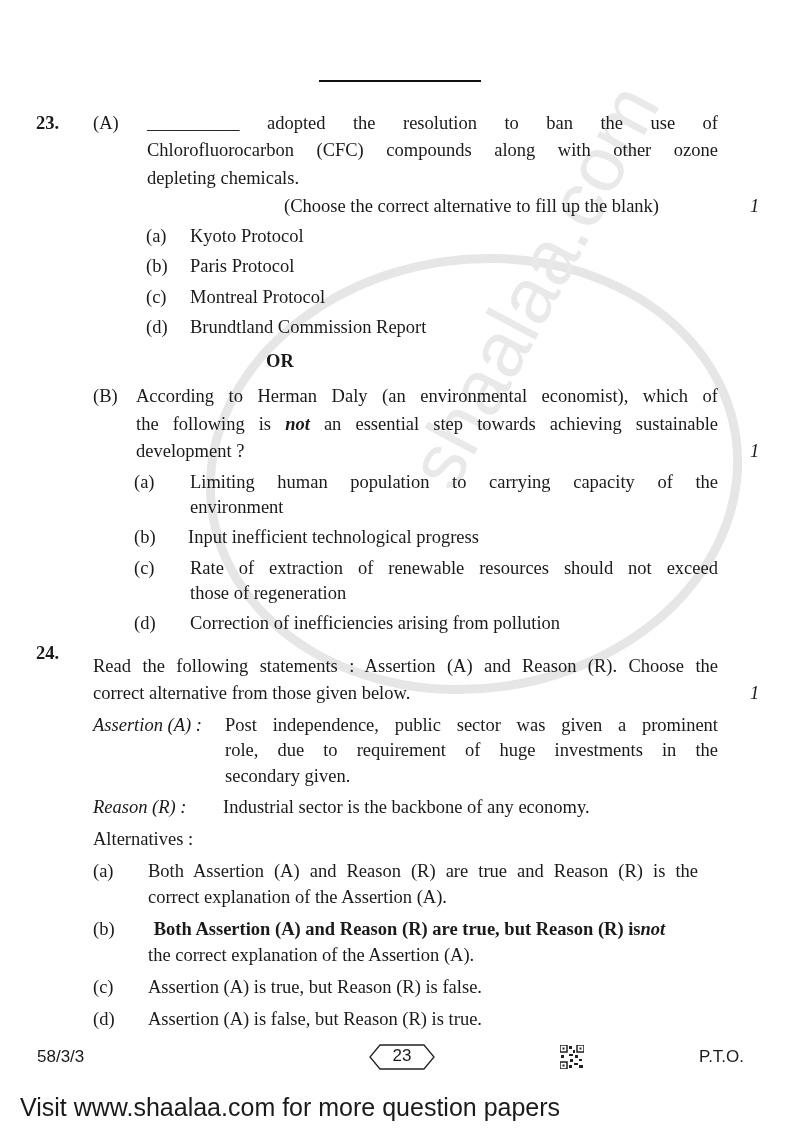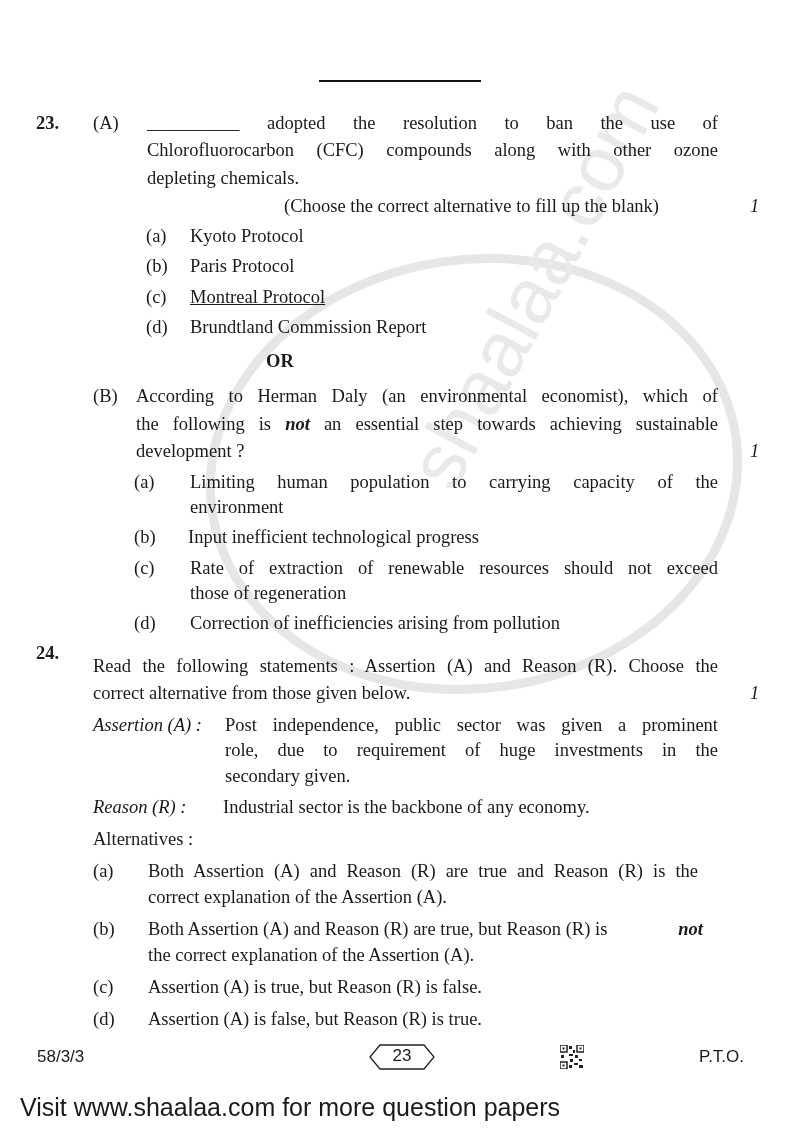--- a/index.html
+++ b/index.html
@@ -47,21 +47,21 @@
   <div class="abs t" style="left:147px;top:165px;">depleting chemicals.</div>
   <div class="abs t just" style="left:147px;top:137px;width:571px;">Chlorofluorocarbon (CFC) compounds along with other ozone</div>
   <div class="abs t" style="left:284px;top:193px;">(Choose the correct alternative to fill up the blank)</div>
   <div class="abs t it" style="left:750px;top:193px;">1</div>
 
   <div class="abs t" style="left:146px;top:223px;">(a)</div>
   <div class="abs t" style="left:190px;top:223px;">Kyoto Protocol</div>
   <div class="abs t" style="left:146px;top:253px;">(b)</div>
   <div class="abs t" style="left:190px;top:253px;">Paris Protocol</div>
   <div class="abs t" style="left:146px;top:284px;">(c)</div>
-  <div class="abs t" style="left:190px;top:284px;text-decoration:underline;">Montreal Protocol</div>
+  <div class="abs t" style="left:190px;top:284px;">Montreal Protocol</div>
   <div class="abs t" style="left:146px;top:314px;">(d)</div>
   <div class="abs t" style="left:190px;top:314px;">Brundtland Commission Report</div>
 
   <div class="abs t bold" style="left:266px;top:348px;">OR</div>
 
   <div class="abs t" style="left:93px;top:383px;">(B)</div>
   <div class="abs t just" style="left:136px;top:383px;width:582px;">According to Herman Daly (an environmental economist), which of</div>
   <div class="abs t just" style="left:136px;top:411px;width:582px;"><span>the following is </span><b><i>not</i></b><span> an essential step towards achieving sustainable</span></div>
   <div class="abs t" style="left:136px;top:438px;">development ?</div>
   <div class="abs t it" style="left:750px;top:438px;">1</div>
@@ -90,21 +90,21 @@
   <div class="abs t it" style="left:93px;top:794px;">Reason (R) :</div>
   <div class="abs t" style="left:223px;top:794px;">Industrial sector is the backbone of any economy.</div>
 
   <div class="abs t" style="left:93px;top:826px;">Alternatives :</div>
 
   <div class="abs t" style="left:93px;top:858px;">(a)</div>
   <div class="abs t just" style="left:148px;top:858px;width:550px;">Both Assertion (A) and Reason (R) are true and Reason (R) is the</div>
   <div class="abs t" style="left:148px;top:884px;">correct explanation of the Assertion (A).</div>
 
   <div class="abs t" style="left:93px;top:916px;">(b)</div>
-  <div class="abs t" style="left:148px;top:916px;width:555px;display:flex;justify-content:space-between;">
+  <div class="abs t" style="left:132px;top:916px;width:555px;display:flex;justify-content:center;font-weight:bold;">
       <span>Both Assertion (A) and Reason (R) are true, but Reason (R) is </span>
       <b><i>not</i></b>
     </div>
   <div class="abs t" style="left:148px;top:942px;">the correct explanation of the Assertion (A).</div>
 
   <div class="abs t" style="left:93px;top:974px;">(c)</div>
   <div class="abs t" style="left:148px;top:974px;">Assertion (A) is true, but Reason (R) is false.</div>
 
   <div class="abs t" style="left:93px;top:1006px;">(d)</div>
   <div class="abs t" style="left:148px;top:1006px;">Assertion (A) is false, but Reason (R) is true.</div>

